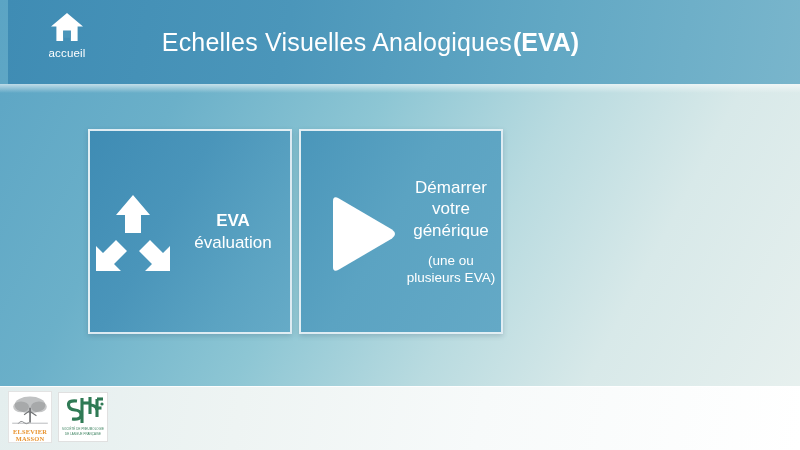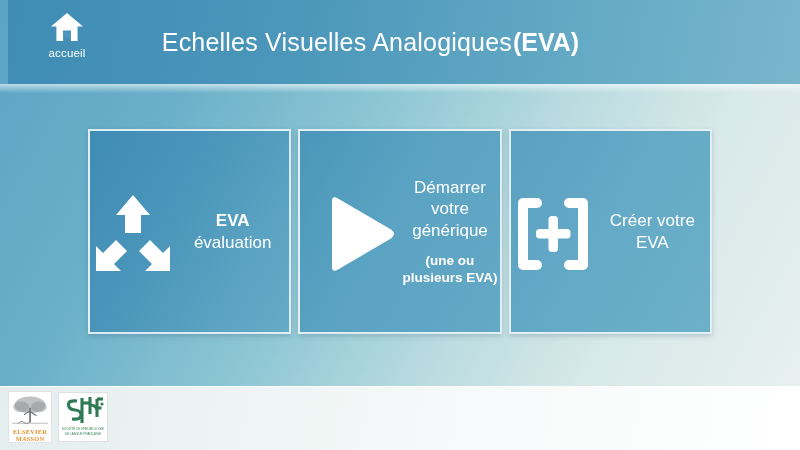--- a/index.html
+++ b/index.html
@@ -120,21 +120,21 @@
     display: flex;
     flex-direction: column;
     align-items: center;
     justify-content: flex-start;
     color: #ffffff;
     text-align: center;
     line-height: 1.28;
   }
   .t-line-bold { font-size: 17px; font-weight: 700; }
   .t-line { font-size: 17px; font-weight: 400; }
-  .t-sub   { font-size: 13.5px; font-weight: 700; margin-top: 10px; }
+  .t-sub   { font-size: 13.5px; font-weight: 400; margin-top: 10px; }
 
   
   #footer {
     position: absolute;
     left: 0; top: 386px;
     width: 800px; height: 64px;
     background: linear-gradient(100deg, #e4eeee 0%, #eef4f3 30%, #f7fafa 60%, #ffffff 100%);
   }
   #footer-sep {
     position: absolute;
@@ -233,36 +233,20 @@
           <path d="M20 10 Q20 4 26 7.5 L79 38.5 Q85 43 79 47.5 L26 78.5 Q20 82 20 76 Z" fill="#ffffff"></path>
         </svg>
       </div>
       <div class="tile-text">
         <div class="t-line">Démarrer votre</div>
         <div class="t-line">générique</div>
         <div class="t-sub">(une ou plusieurs EVA)</div>
       </div>
     </div>
 
-    <div class="tile tile-3">
-      <div class="tile-icon">
-        <svg width="84" height="84" viewBox="0 0 84 84" aria-hidden="true">
-
-          <path d="M26 6 H12 A5 5 0 0 0 7 11 V73 A5 5 0 0 0 12 78 H26 A5 5 0 0 0 26 68 H17 V16 H26 A5 5 0 0 0 26 6 Z" fill="#ffffff"></path>
-
-          <path d="M58 6 H72 A5 5 0 0 1 77 11 V73 A5 5 0 0 1 72 78 H58 A5 5 0 0 1 58 68 H67 V16 H58 A5 5 0 0 1 58 6 Z" fill="#ffffff"></path>
-
-          <rect x="37.5" y="24" width="9.5" height="36" rx="3.5" fill="#ffffff"></rect>
-          <rect x="25" y="37" width="34.5" height="9.5" rx="3.5" fill="#ffffff"></rect>
-        </svg>
-      </div>
-      <div class="tile-text">
-        <div class="t-line">Créer votre EVA</div>
-      </div>
-    </div>
   </div>
 
   <div id="footer">
     <div id="footer-sep"></div>
 
     <div class="logo-elsevier">
       <svg width="40" height="34" viewBox="0 0 40 34" aria-hidden="true">
         <rect x="0" y="0" width="40" height="34" fill="#ffffff"></rect>
         <g fill="#8d8f91">
           <ellipse cx="20" cy="11" rx="15.5" ry="8.5" opacity="0.55"></ellipse>

